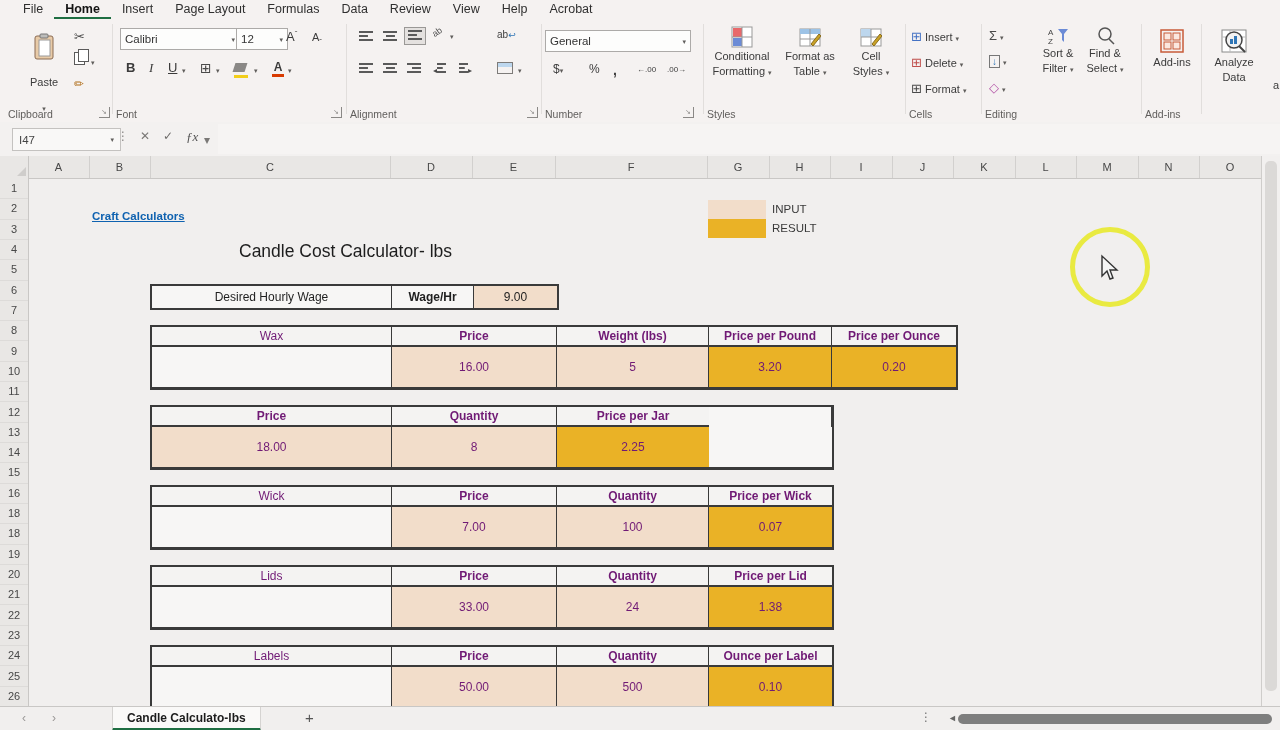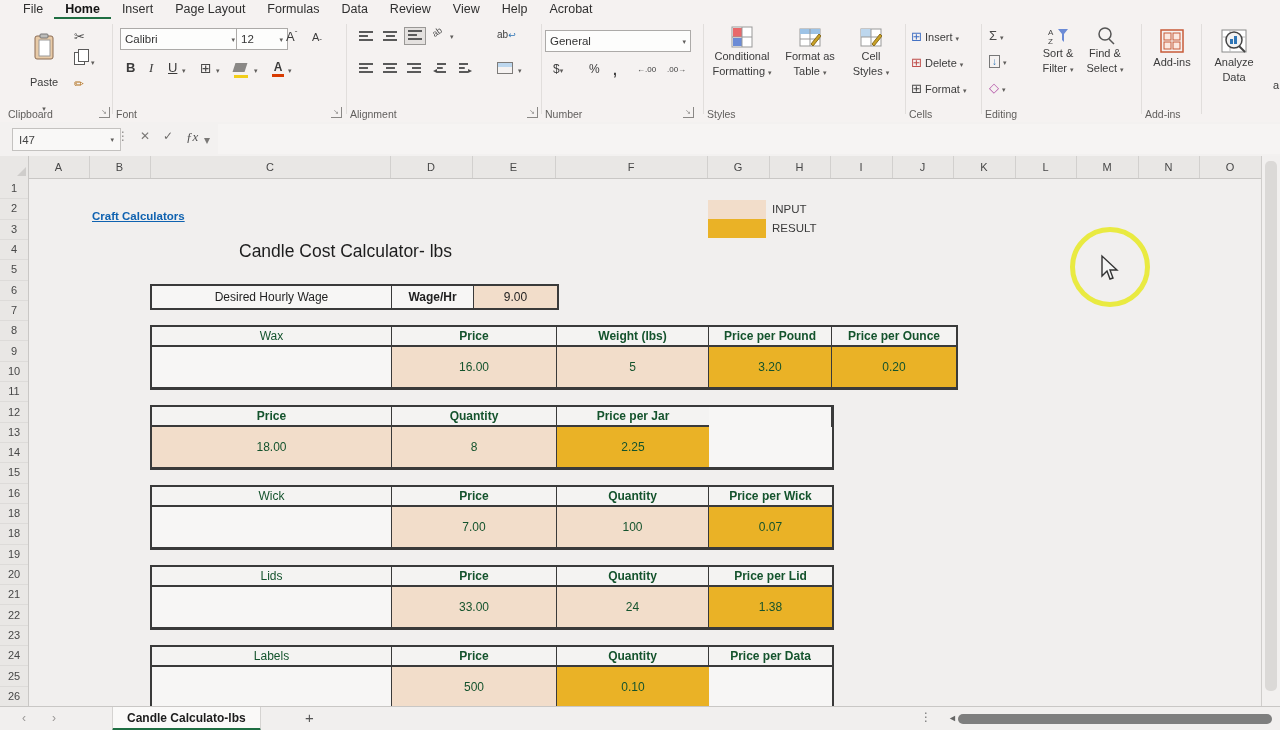--- a/index.html
+++ b/index.html
@@ -64,21 +64,21 @@
           border-right:1px solid #C9C7C5;font-size:11px;color:#474747;}
   .rowcell{position:absolute;left:0;width:28px;display:flex;align-items:center;justify-content:center;
            border-bottom:1px solid #DDDBD9;}
 
   
   .hlink{font-size:11.5px;font-weight:600;color:#0F62B0;text-decoration:underline;}
   .sheet-title{font-size:17.5px;color:#1d1d1d;}
   .legend-swatch{width:58px;height:19px;}
   .legend-text{font-size:11.5px;color:#3a3a3a;}
   .xltable{position:absolute;display:grid;border:2px solid #3a3a3a;border-bottom-width:3px;background:#F7F6F5;}
-  .xltable .cell{display:flex;align-items:center;justify-content:center;font-size:12px;color:#14532d;
+  .xltable .cell{display:flex;align-items:center;justify-content:center;font-size:12px;color:#701a75;
                  border-right:1px solid #3a3a3a;box-sizing:border-box;}
   .xltable .cell.lastcol{border-right:none;}
   .xltable .hrow{border-bottom:2px solid #3a3a3a;background:#F4F3F2;}
   .xltable .bold{font-weight:700;}
   .wage{position:absolute;display:grid;border:2px solid #3a3a3a;background:#F7F6F5;}
   .wage .cell{display:flex;align-items:center;justify-content:center;font-size:12px;color:#1f1f1f;
               border-right:1px solid #3a3a3a;box-sizing:border-box;}
   .wage .cell.lastcol{border-right:none;}
 
   
@@ -409,22 +409,23 @@
         <div class="cell hrow bold lastcol">Price per Lid</div>
         <div class="cell"></div>
         <div class="cell" style="background: rgb(242, 221, 202);">33.00</div>
         <div class="cell" style="background: rgb(242, 221, 202);">24</div>
         <div class="cell lastcol" style="background: rgb(234, 178, 38);">1.38</div>
       </div>
       <div class="xltable" style="left: 150px; top: 645px; grid-template-columns: 240px 165px 152px 123px; grid-template-rows: 20px 40px;">
         <div class="cell hrow">Labels</div>
         <div class="cell hrow bold">Price</div>
         <div class="cell hrow bold">Quantity</div>
-        <div class="cell hrow bold lastcol">Price per Data</div>
+        <div class="cell hrow bold lastcol">Ounce per Label</div>
         <div class="cell"></div>
+        <div class="cell" style="background: rgb(242, 221, 202);">50.00</div>
         <div class="cell" style="background: rgb(242, 221, 202);">500</div>
         <div class="cell lastcol" style="background: rgb(234, 178, 38);">0.10</div>
       </div>
     </div>
 
   <div class="cursor-ring"></div>
   <svg class="abs" style="left:1098px;top:254px;" width="24" height="28">
     <path d="M4 2 L4 22 L9 17 L12 25 L15 24 L12 16 L19 16 Z" fill="#f5f5f5" stroke="#333" stroke-width="1.4"></path>
   </svg>
 

